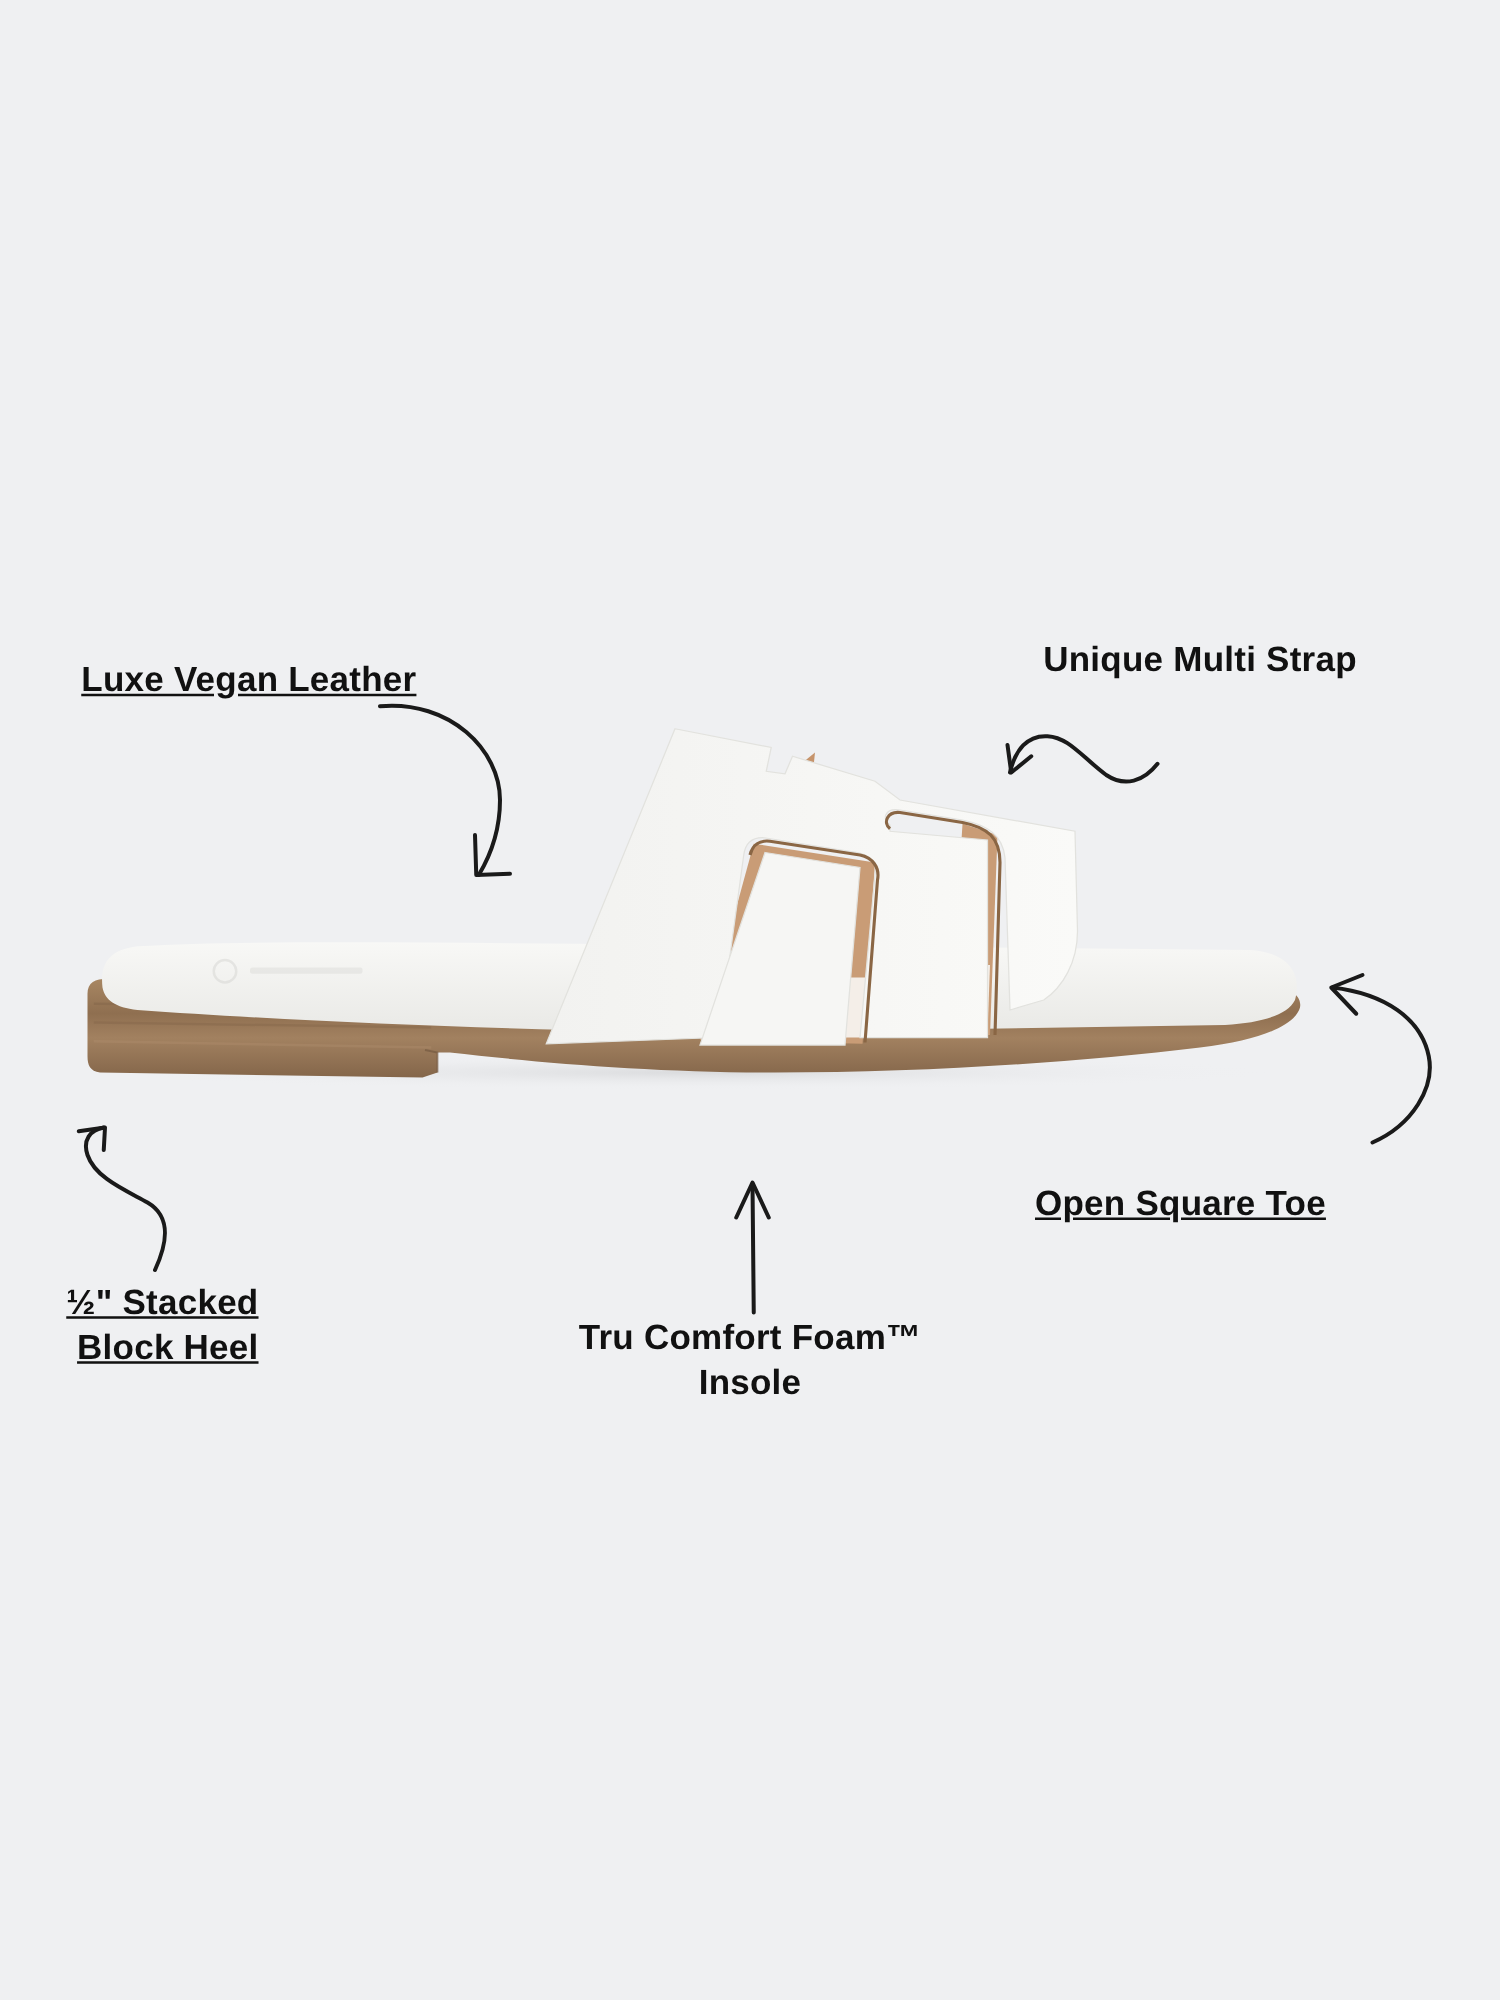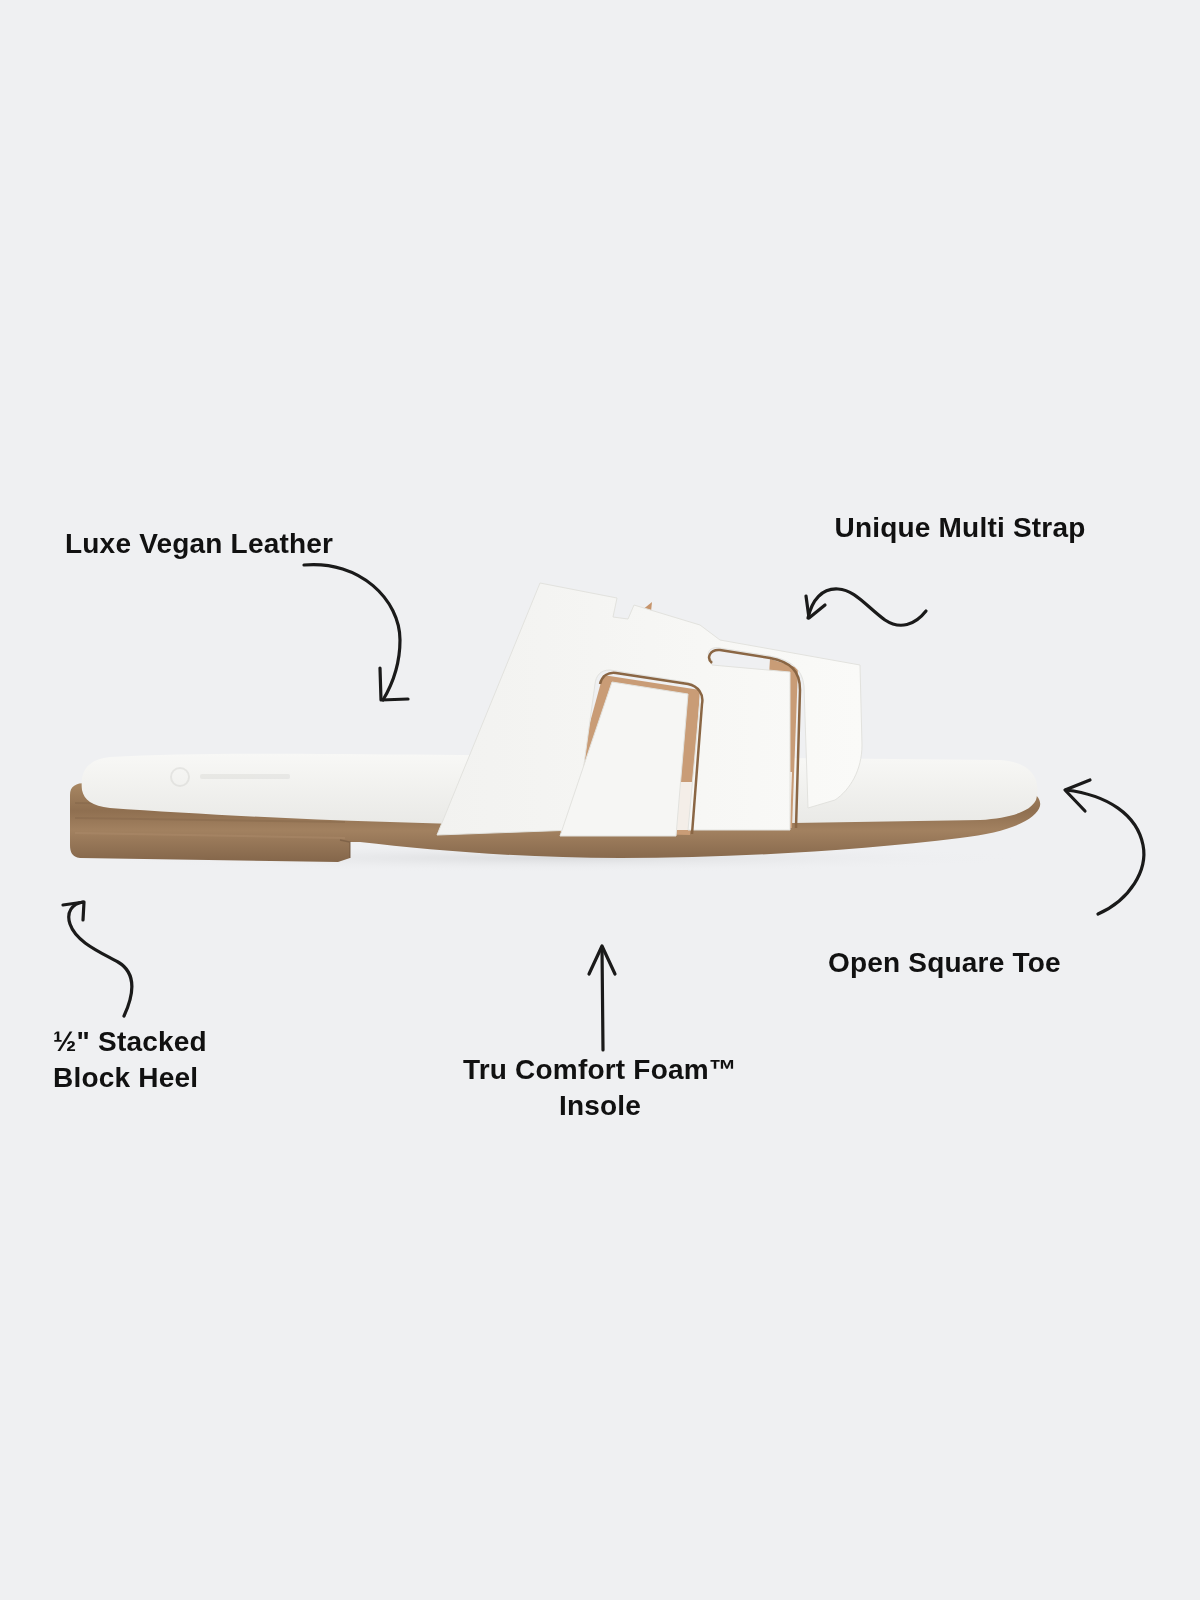--- a/index.html
+++ b/index.html
@@ -23,21 +23,21 @@
       position: absolute;
       font-weight: bold;
       font-size: 28px;
       line-height: 36px;
       color: #111111;
       letter-spacing: 0.2px;
       white-space: nowrap;
     }
     .label span { display: block; }
     .center { text-align: center; }
-    .left { text-align: left; }
+    .left { text-align: right; text-decoration: underline; }
     svg { position: absolute; left: 0; top: 0; }
   </style>
 </head>
 <body>
 
 <div class="canvas">
 
   <svg width="1200" height="1600" viewBox="0 0 1200 1600">
     <defs>
       <linearGradient id="soleGrad" x1="0" y1="0" x2="0" y2="1">

